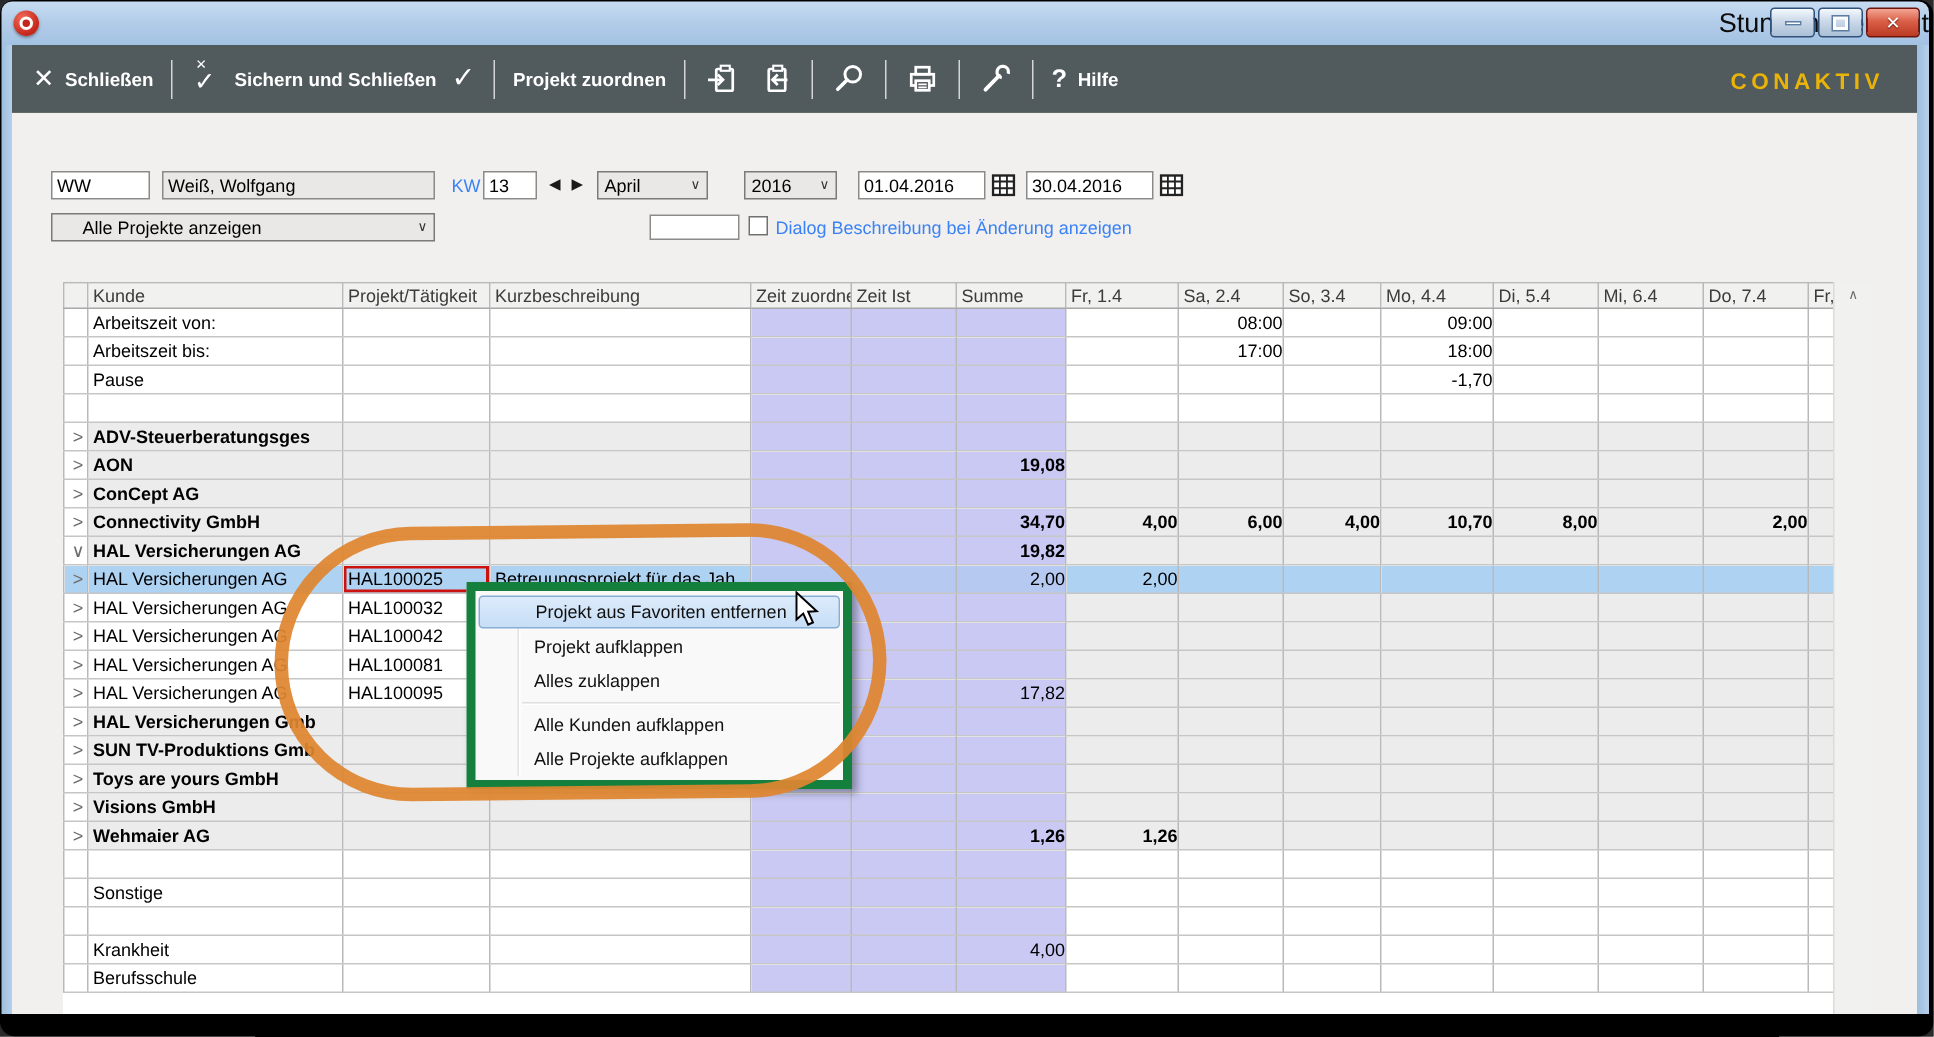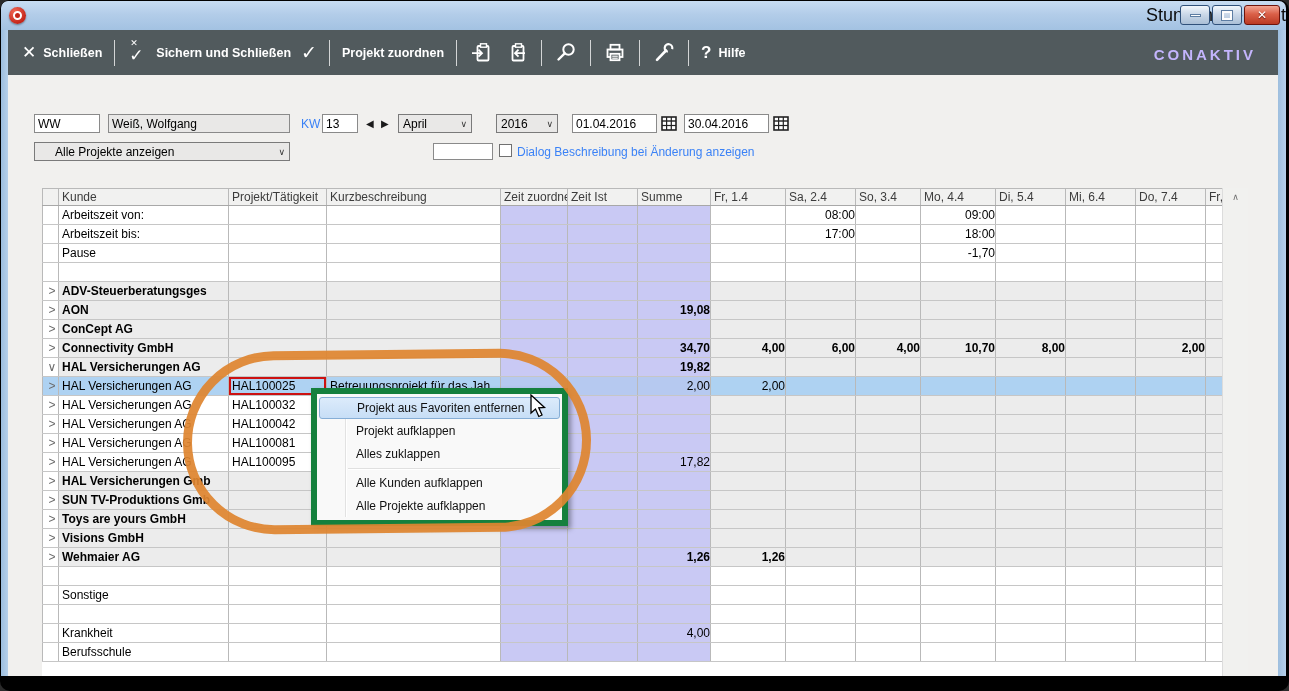--- a/index.html
+++ b/index.html
@@ -35,21 +35,21 @@
   .tb-label{font-size:12.5px;font-weight:bold;color:#fff;}
   .tb-sep{width:1px;height:26px;background:rgba(255,255,255,.75);margin:0 12px;}
   .tb-x{font-size:17px;font-weight:bold;line-height:1;}
   .sc-icon{position:relative;width:22px;height:22px;}
   .sc-icon .chk{position:absolute;left:2px;top:3px;font-size:17px;font-weight:bold;}
   .sc-icon .mini-x{position:absolute;left:3px;top:-4px;font-size:9px;font-weight:bold;}
   .chk-big{font-size:19px;font-weight:bold;margin-left:10px;}
   .tb-item svg{display:block;}
   .q-mark{font-size:17px;font-weight:bold;}
   .brand{margin-left:auto;margin-right:22px;font-size:21px;font-weight:bold;letter-spacing:3px;
-    color:#c4b5fd;font-variant:small-caps;}
+    color:#eab308;font-variant:small-caps;}
   
   .abs{position:absolute;}
   .tbox{border:1px solid #8a8a8a;background:#fff;font-size:12px;font-family:inherit;padding:1px 3px;height:19px;}
   .tbox.ro{background:#e9e8e7;}
   .selbox{border:1px solid #7a7a7a;background:#e9e8e7;font-size:12px;height:19px;
     display:flex;align-items:center;padding:0 4px;justify-content:space-between;}
   .selbox .arr{font-size:9px;color:#333;margin-left:6px;}
   .flabel{font-size:12px;color:#3b82f6;}
   .spin{font-size:10px;color:#1a1a1a;cursor:default;}
   .calicon{width:16px;height:15px;}

